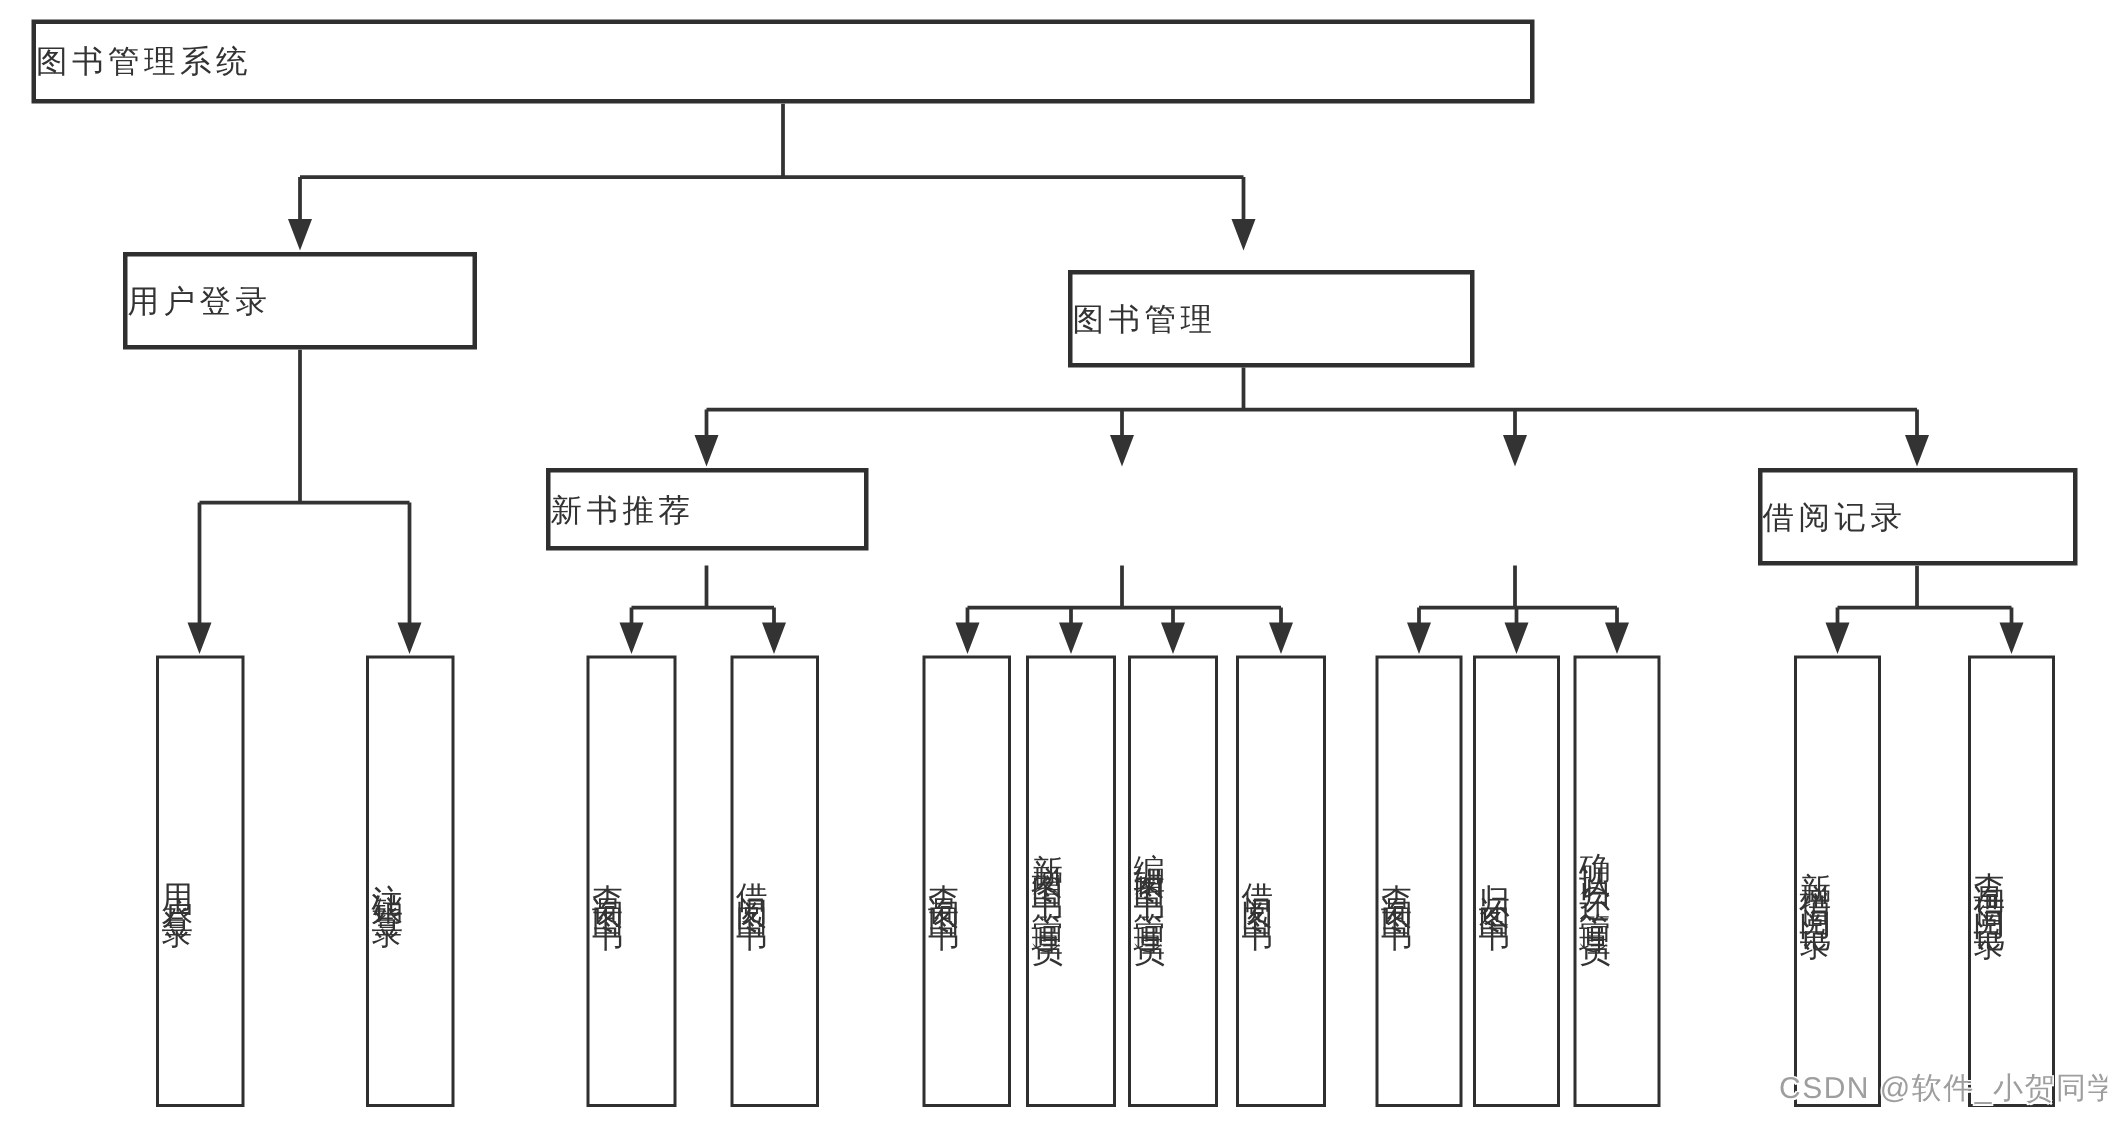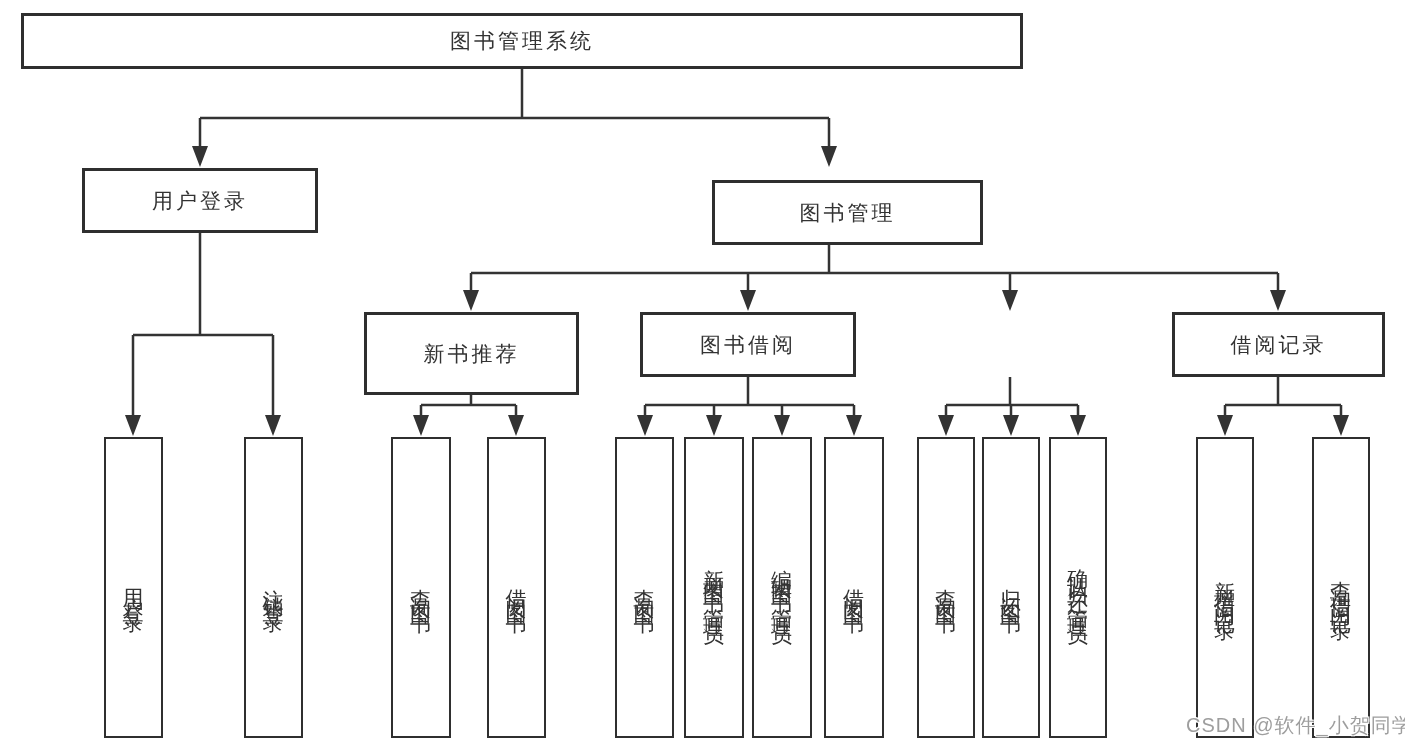--- a/index.html
+++ b/index.html
@@ -16,21 +16,20 @@
     left: 0; top: 0;
     width: 1405px; height: 747px;
   }
   .node {
     position: absolute;
     box-sizing: border-box;
     background: #ffffff;
     border: 3px solid #2f2f2f;
     display: flex;
     align-items: center;
-    justify-content: center;
     color: #333333;
     z-index: 2;
   }
   .node.hbox span {
     font-size: 21px;
     letter-spacing: 3px;
     color: #333333;
     white-space: nowrap;
   }
   .node.leaf { border-width: 2.5px; }
@@ -88,25 +87,22 @@
     <span>图书管理系统</span>
   </div>
 
   <div class="node hbox" style="left:82px;top:168px;width:236px;height:65px">
     <span>用户登录</span>
   </div>
   <div class="node hbox" style="left:712px;top:180px;width:271px;height:65px">
     <span>图书管理</span>
   </div>
 
-  <div class="node hbox" style="left:364px;top:312px;width:215px;height:83px">
+  <div class="node hbox" style="left:364px;top:312px;width:215px;height:55px">
     <span>新书推荐</span>
-  </div>
-  <div class="node hbox" style="left:640px;top:312px;width:216px;height:65px">
-    <span>图书借阅</span>
   </div>
   <div class="node hbox" style="left:1172px;top:312px;width:213px;height:65px">
     <span>借阅记录</span>
   </div>
 
   <div class="node leaf" style="left:104px;top:437px;width:59px;height:301px">
     <span>用户登录</span>
   </div>
   <div class="node leaf" style="left:244px;top:437px;width:59px;height:301px">
     <span>注销登录</span>

